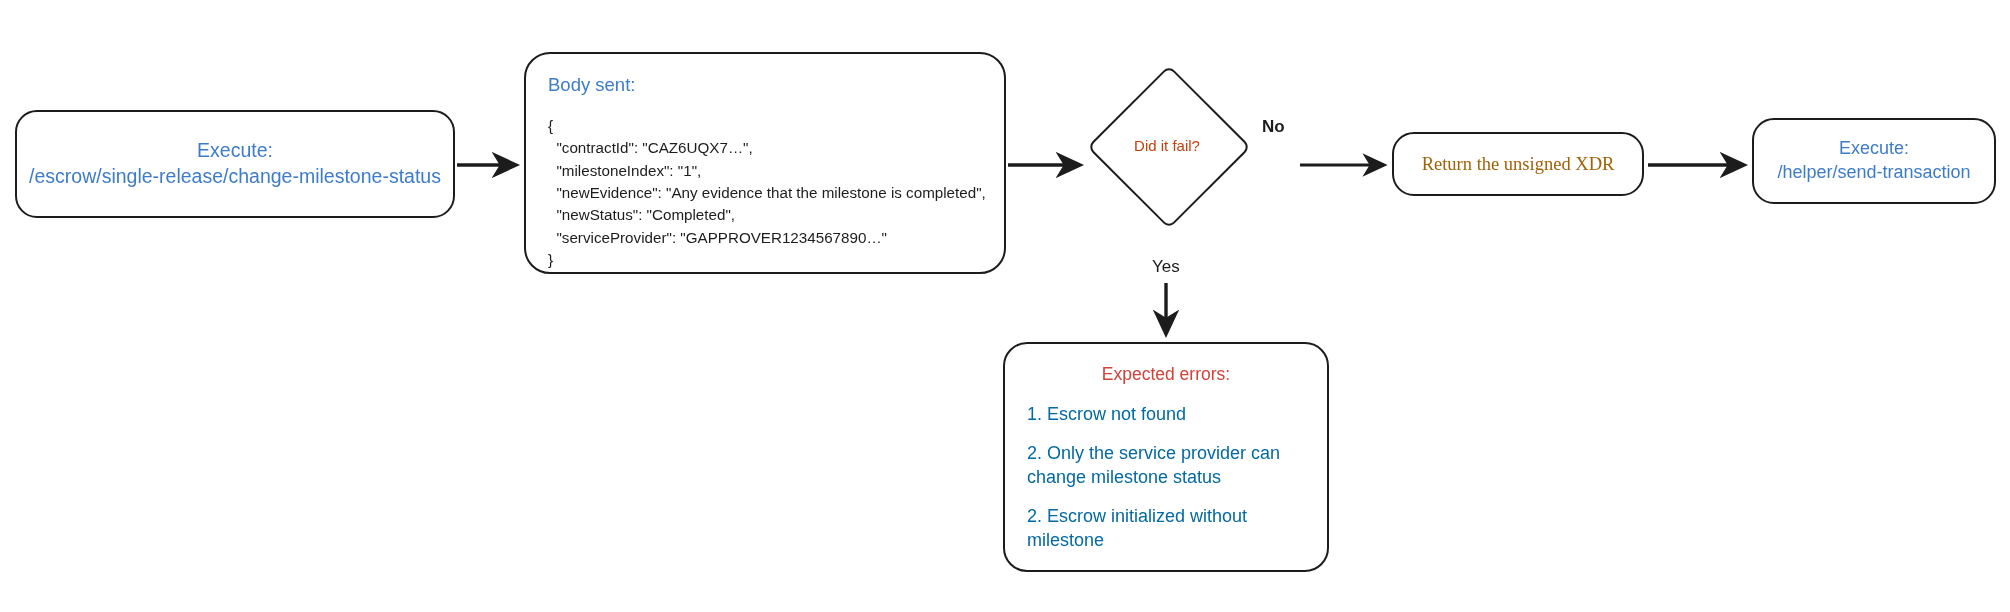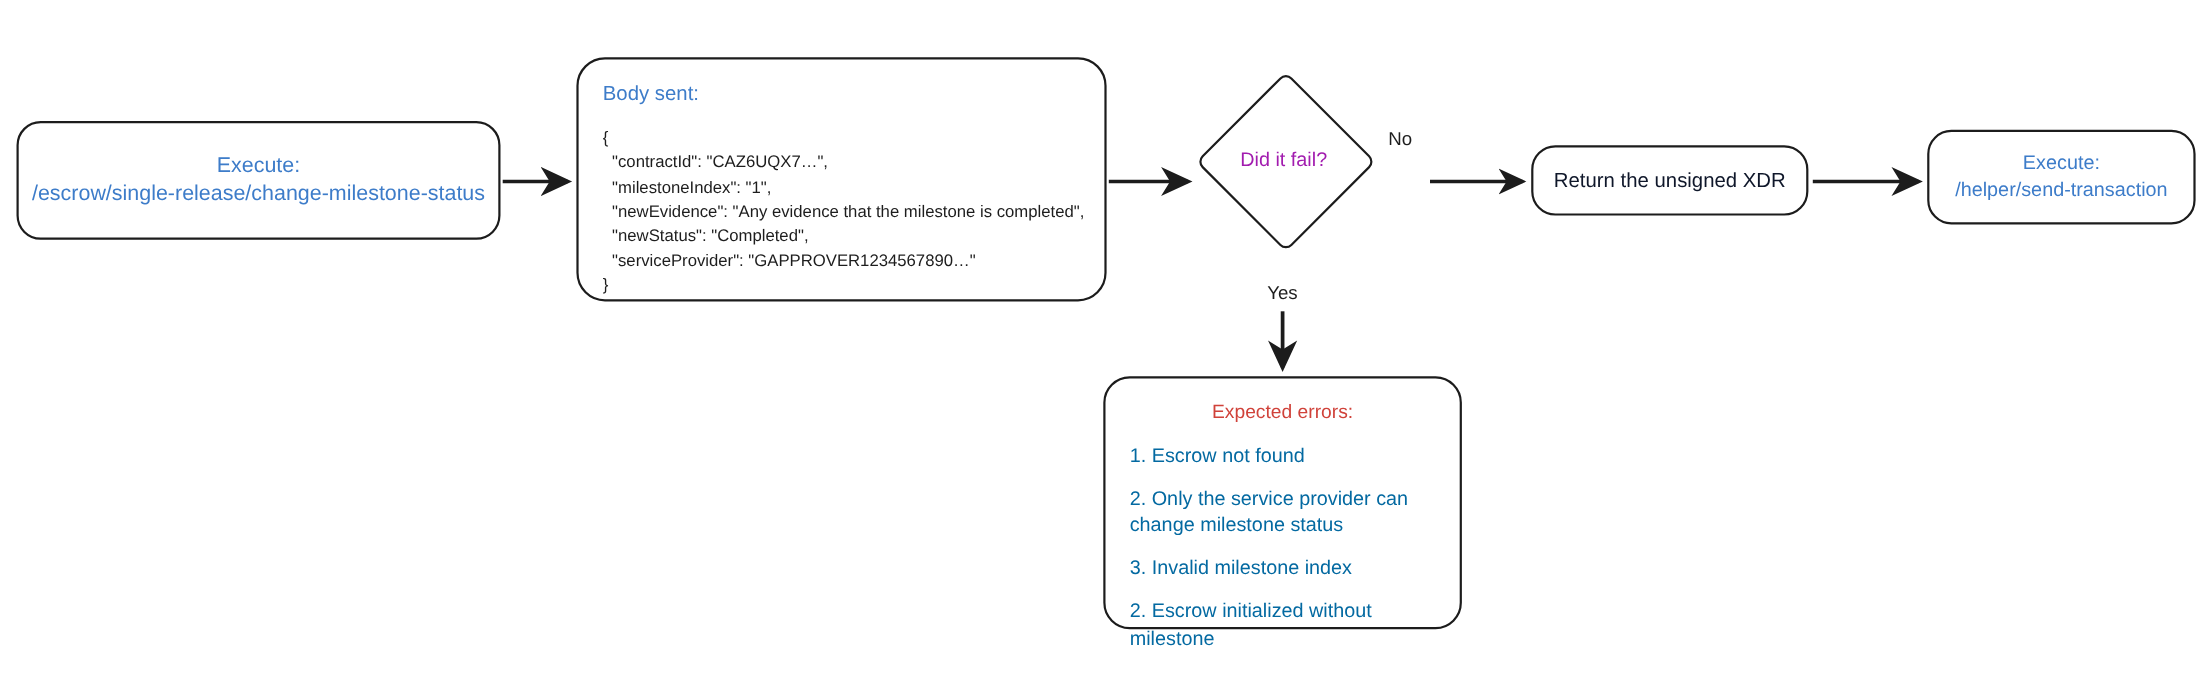--- a/index.html
+++ b/index.html
@@ -37,21 +37,21 @@
   }
   .node.centered {
     align-items: center;
     text-align: center;
   }
   .node-title {
     line-height: 1.32;
     white-space: pre-line;
   }
   .blue-text { color: #3d7cc9; }
-  .green-text { color: #0f172a; }
+  .green-text { color: #a16207; font-family: Liberation Serif, serif; }
   .red-text { color: #d0423a; text-align: center; }
 
   
   #node-execute-change {
     left: 15px;
     top: 110px;
     width: 440px;
     height: 108px;
     font-size: 19.5px;
   }
@@ -98,22 +98,22 @@
   }
   #node-decision .diamond-label {
     position: absolute;
     left: 0;
     top: 0;
     width: 158px;
     height: 158px;
     display: flex;
     align-items: center;
     justify-content: center;
-    font-size: 18px;
-    color: #a21caf;
+    font-size: 15px;
+    color: #c2410c;
   }
   
   #node-return-xdr {
     left: 1392px;
     top: 132px;
     width: 252px;
     height: 64px;
     font-size: 18.5px;
   }
   
@@ -145,21 +145,21 @@
     margin-bottom: 15px;
   }
   #node-expected-errors .err-item:last-child { margin-bottom: 0; }
 
   .edge-label {
     position: absolute;
     font-size: 17px;
     color: #1d1d1d;
     white-space: nowrap;
   }
-  #label-no { left: 1262px; top: 117px; }
+  #label-no { left: 1262px; top: 117px; font-weight: bold; }
   #label-yes { left: 1152px; top: 257px; }
 </style>
 </head>
 <body>
 
 <div id="canvas">
 
   <svg id="edges" viewBox="0 0 2010 612" xmlns="http://www.w3.org/2000/svg">
     <defs>
       <marker id="arrowhead" markerWidth="9" markerHeight="9" refX="7.2" refY="4.5" orient="auto" markerUnits="strokeWidth">
@@ -208,17 +208,16 @@
 
   <div class="node centered" id="node-execute-send">
     <div class="node-title blue-text">Execute:
 /helper/send-transaction</div>
   </div>
 
   <div class="node" id="node-expected-errors">
     <div class="err-heading red-text">Expected errors:</div>
     <div class="err-item">1. Escrow not found</div>
     <div class="err-item">2. Only the service provider can change milestone status</div>
-    <div class="err-item">3. Invalid milestone index</div>
     <div class="err-item">2. Escrow initialized without milestone</div>
   </div>
 
 </div>
 
 </body></html>

